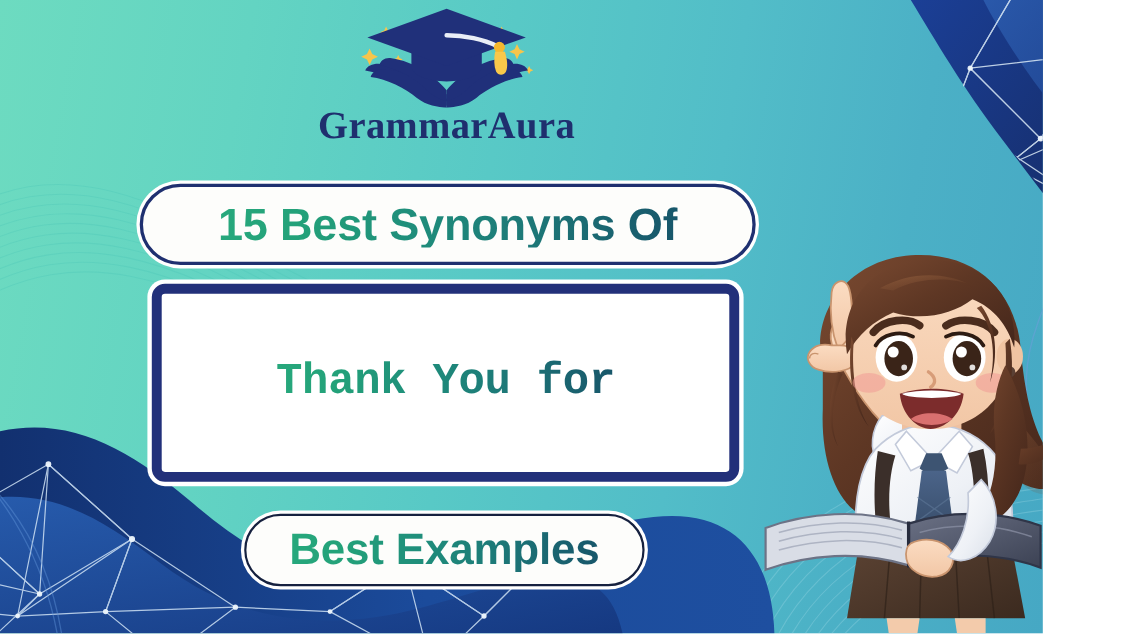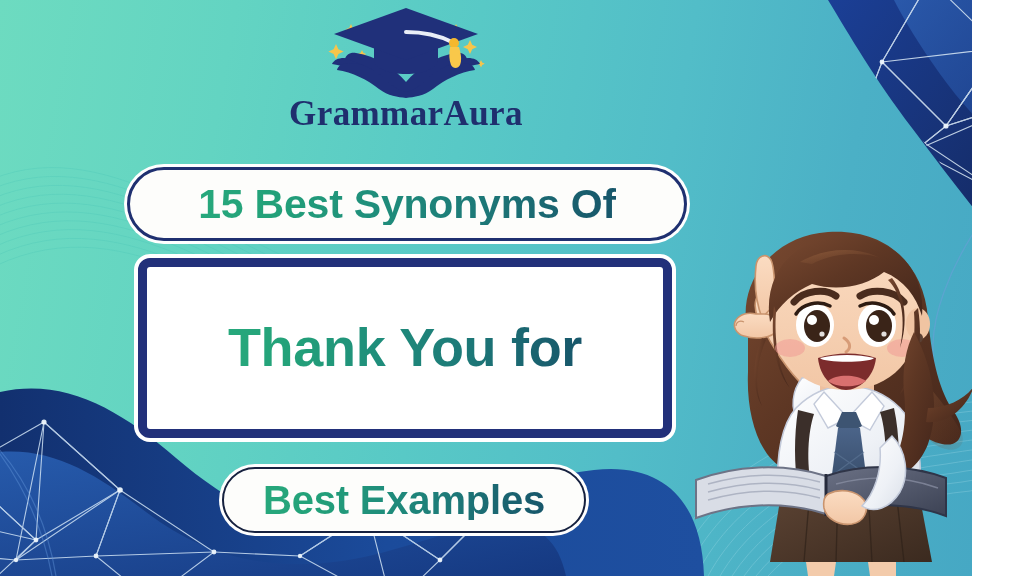--- a/index.html
+++ b/index.html
@@ -7,21 +7,20 @@
     padding: 0;
     background: #ffffff;
   }
   #canvas {
     position: relative;
     width: 948px;
     height: 576px;
     overflow: hidden;
     font-family: "Liberation Sans", sans-serif;
     background: linear-gradient(100deg, #6ddbc0 0%, #63d4c2 22%, #58c9c6 45%, #52bdc8 65%, #4bb0c6 82%, #46a8c4 100%);
-    padding-left: 24px;
   }
 
   
   .bg-layer {
     position: absolute;
     inset: 0;
     width: 1024px;
     height: 576px;
     pointer-events: none;
   }
@@ -93,25 +92,26 @@
     background: #ffffff;
     border: 9px solid #22307a;
     border-radius: 12px;
     box-shadow: 0 0 0 4px #ffffff;
     display: flex;
     flex-direction: column;
     align-items: center;
     justify-content: center;
   }
   #title-box .title-line {
-    font-size: 54px;
+    font-size: 40px;
     font-weight: 700;
     line-height: 1.22;
     letter-spacing: -0.3px;
     white-space: nowrap;
+    font-family: Liberation Mono, monospace;
   }
 
   
   #footer-pill {
     position: absolute;
     left: 222px;
     top: 467px;
     width: 364px;
     height: 66px;
     box-sizing: border-box;

